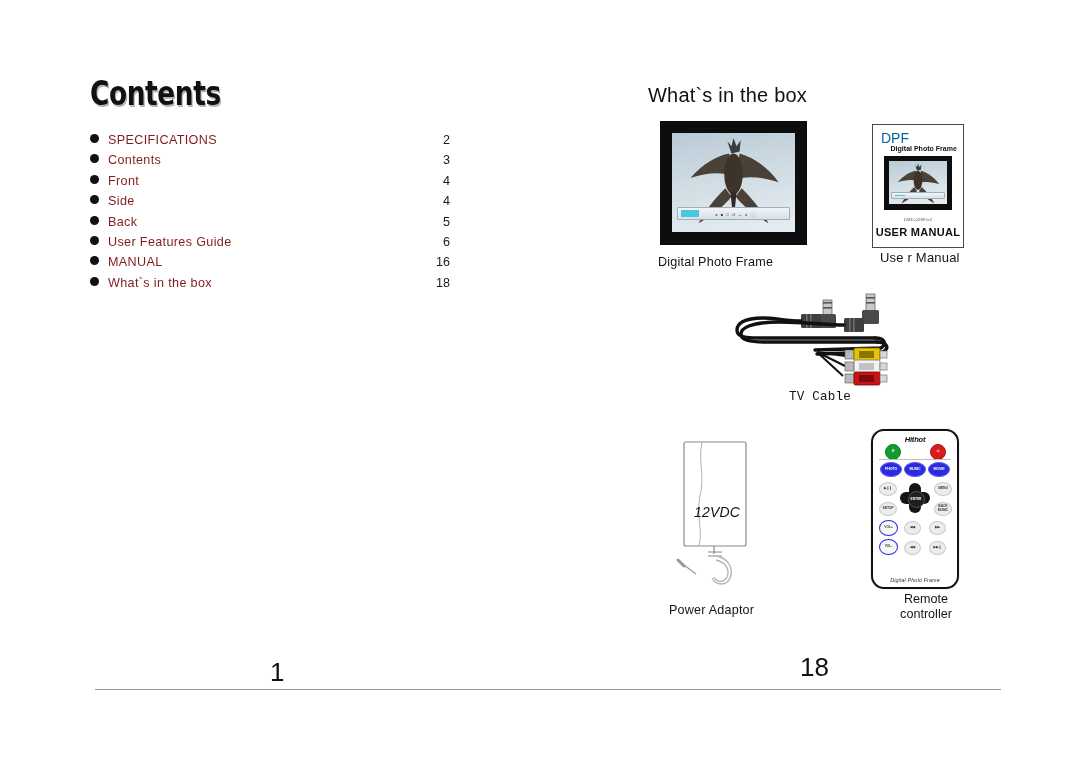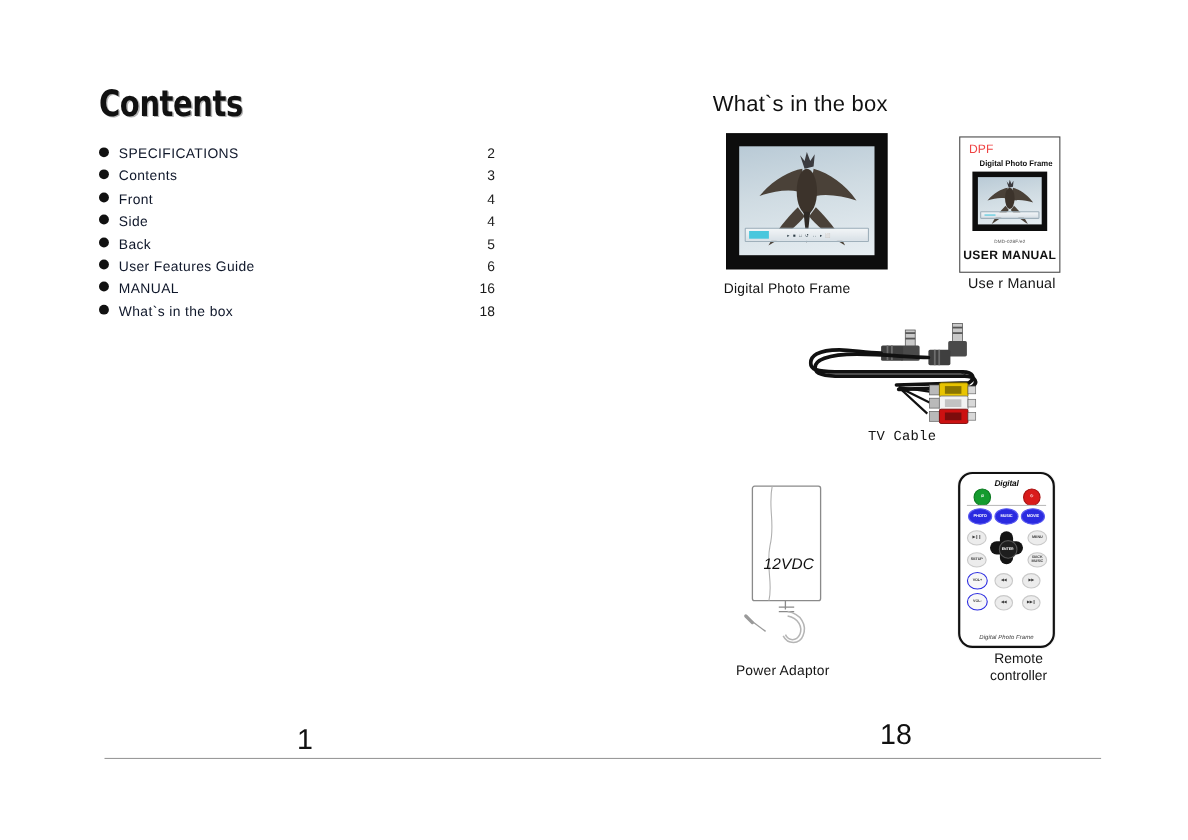--- a/index.html
+++ b/index.html
@@ -55,21 +55,21 @@
     background: #111;
     flex: 0 0 auto;
     position: relative;
     top: -1px;
   }
   .toc-label {
     font-size: 12.6px;
     letter-spacing: 0.35px;
     margin-left: 9px;
     white-space: nowrap;
-    color: #0f172a;
+    color: #7f1d1d;
     text-align: center;
   }
   .toc-page {
     margin-left: auto;
     font-size: 12.6px;
     color: #1a1a1a;
     text-align: right;
     min-width: 18px;
   }
 
@@ -150,22 +150,22 @@
     top: 124px;
     width: 90px;
     height: 122px;
     background: #ffffff;
     border: 1px solid #4a4a4a;
   }
   .manual-dpf {
     position: absolute;
     left: 8px;
     top: 5px;
-    font-size: 11px;
-    color: #ef4444;
+    font-size: 14px;
+    color: #0369a1;
   }
   .manual-sub {
     position: absolute;
     left: 0; right: 4px;
     top: 19px;
     text-align: right;
     font-size: 7.4px;
     font-weight: bold;
     color: #111;
     transform: scaleX(0.95);
@@ -513,21 +513,21 @@
       <path d="M44 116 C56 118 62 128 58 138 C55 146 44 146 40 138" fill="none" stroke="#b5b5b5" stroke-width="1.4"></path>
       <path d="M44 120 C54 122 58 130 55 137 C52 143 45 143 42 137" fill="none" stroke="#b5b5b5" stroke-width="1.4"></path>
       <path d="M8 122 L24 134" stroke="#9a9a9a" stroke-width="1.2"></path>
       <path d="M6 120 L12 126" stroke="#9a9a9a" stroke-width="3" stroke-linecap="round"></path>
     </svg>
     <div class="adaptor-label">12VDC</div>
   </div>
   <div class="adaptor-caption cap">Power Adaptor</div>
 
   <div class="remote">
-    <div class="remote-brand">Digital</div>
+    <div class="remote-brand">Hithot</div>
 
     <div class="rbtn green" style="left:12px; top:13px; width:14px; height:14px;">
       <span>Ø</span>
     </div>
     <div class="rbtn red" style="left:57px; top:13px; width:14px; height:14px;">
       <span>⏻</span>
     </div>
 
     <div class="remote-sep"></div>
 

